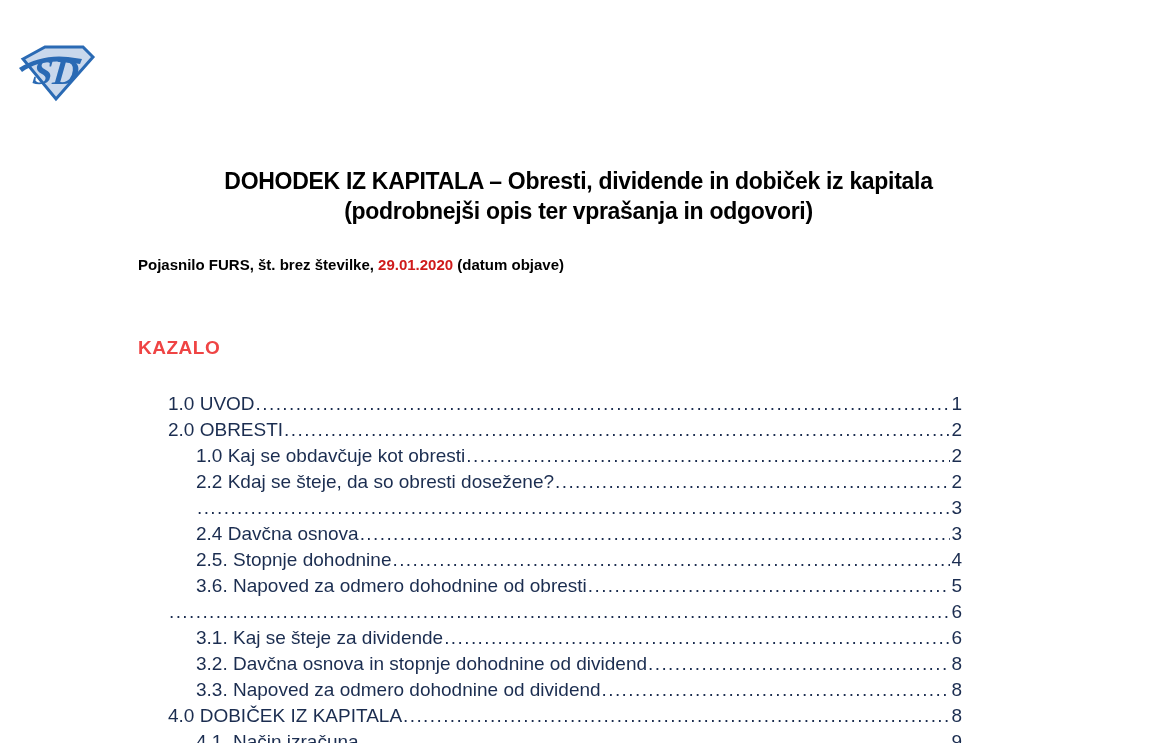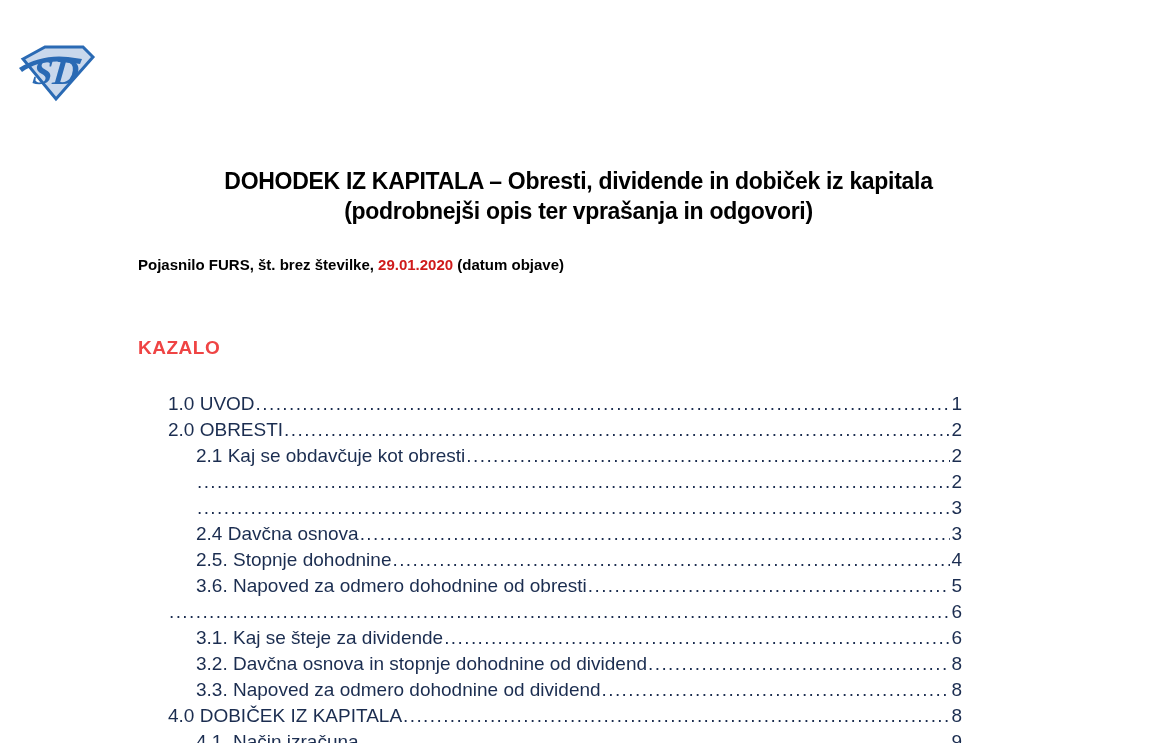--- a/index.html
+++ b/index.html
@@ -64,25 +64,26 @@
     <span class="toc-label">1.0 UVOD</span>
       <span class="toc-dots">............................................................................................................................................................................................................................................................................................................</span>
       <span class="toc-page">1</span>
   </div>
   <div class="toc-row lvl1">
     <span class="toc-label">2.0 OBRESTI</span>
       <span class="toc-dots">............................................................................................................................................................................................................................................................................................................</span>
       <span class="toc-page">2</span>
   </div>
   <div class="toc-row lvl2">
-    <span class="toc-label">2.1 Kaj se obdavčuje kot obresti</span>
+    <span class="toc-label">1.0 Kaj se obdavčuje kot obresti</span>
       <span class="toc-dots">............................................................................................................................................................................................................................................................................................................</span>
       <span class="toc-page">2</span>
   </div>
   <div class="toc-row lvl2">
+    <span class="toc-label">2.2 Kdaj se šteje, da so obresti dosežene?</span>
       <span class="toc-dots">............................................................................................................................................................................................................................................................................................................</span>
       <span class="toc-page">2</span>
   </div>
   <div class="toc-row lvl2">
       <span class="toc-dots">............................................................................................................................................................................................................................................................................................................</span>
       <span class="toc-page">3</span>
   </div>
   <div class="toc-row lvl2">
     <span class="toc-label">2.4 Davčna osnova</span>
       <span class="toc-dots">............................................................................................................................................................................................................................................................................................................</span>

